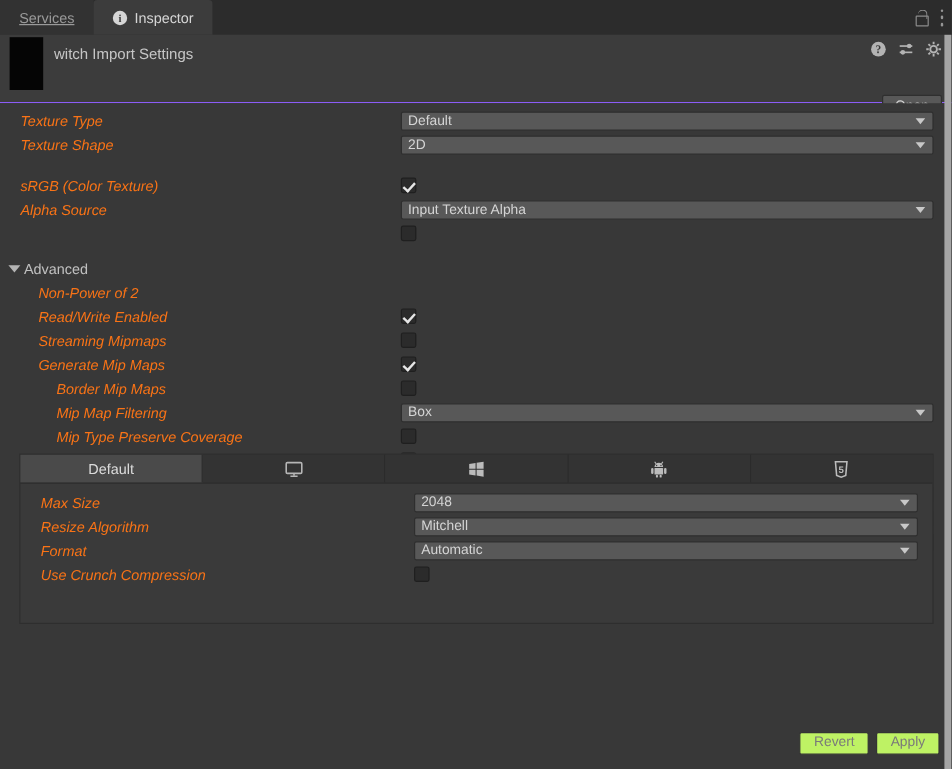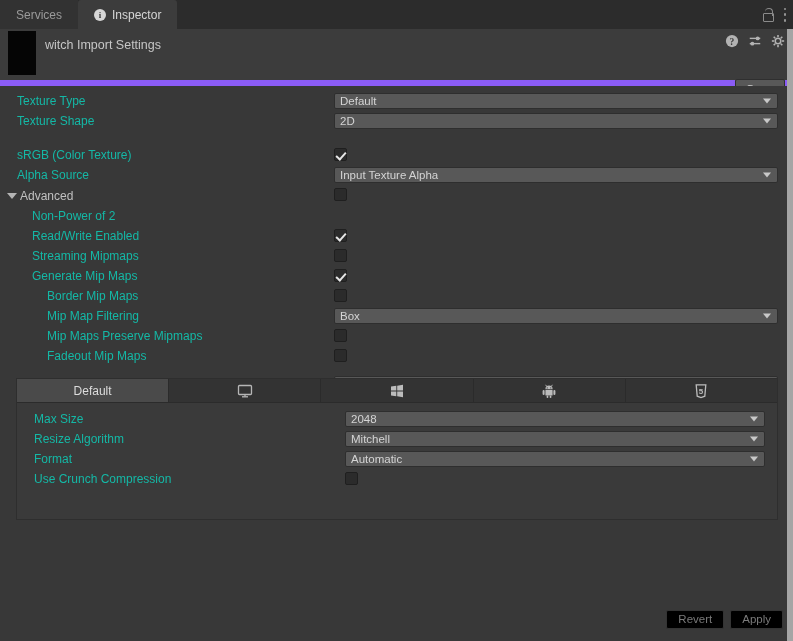--- a/index.html
+++ b/index.html
@@ -18,21 +18,21 @@
   .tabbar {
     position: absolute; left: 0; top: 0; width: 793px; height: 29px;
     background: #2c2c2c;
     display: flex; align-items: flex-end;
   }
   .tab {
     height: 29px; display: flex; align-items: center; gap: 6px;
     padding: 0 16px; font-size: 12px; color: #a8a8a8; cursor: default;
     position: relative;
   }
-  .tab.inactive { background: #323232; color: #9a9a9a; }
+  .tab.inactive { background: #323232; color: #9a9a9a; text-decoration: underline; }
   .tab.active { background: #3c3c3c; color: #d6d6d6; border-top-left-radius: 3px; border-top-right-radius: 3px; }
   .tab-info-icon {
     width: 12px; height: 12px; border-radius: 50%;
     background: #d6d6d6; color: #3c3c3c;
     font-size: 9px; font-weight: bold; line-height: 12px; text-align: center;
     font-family: "Liberation Serif", serif;
   }
   .tabbar-right {
     position: absolute; right: 6px; top: 0; height: 29px;
     display: flex; align-items: center; gap: 10px;
@@ -50,21 +50,21 @@
   .kebab-icon {
     width: 4px; height: 14px; display: flex; flex-direction: column;
     justify-content: space-between; align-items: center; opacity: .8;
   }
   .kebab-icon i { width: 2.5px; height: 2.5px; background: #b0b0b0; border-radius: 50%; display: block; }
 
   
   .asset-header {
     position: absolute; left: 0; top: 29px; width: 793px; height: 57px;
     background: #3c3c3c;
-    border-bottom: 6px solid #8b5cf6;
+    border-bottom: 1px solid #8b5cf6;
   }
   .asset-thumb {
     position: absolute; left: 8px; top: 2px; width: 28px; height: 44px;
     background: #050505;
   }
   .asset-title {
     position: absolute; left: 45px; top: 9px;
     font-size: 12.5px; color: #c6c6c6;
   }
   .header-icons {
@@ -83,21 +83,21 @@
 
   
   .body { position: absolute; left: 0; top: 86px; width: 793px; height: 555px; background: #383838; }
 
   .row {
     position: relative; height: 20px;
     display: flex; align-items: center;
   }
   .row .label {
     position: absolute; left: 17px; top: 0; height: 20px; line-height: 20px;
-    font-size: 12px; color: #14b8a6; white-space: nowrap;
+    font-size: 12px; color: #f97316; white-space: nowrap; font-style: italic;
   }
   .row .label.i1 { left: 32px; }
   .row .label.i2 { left: 47px; }
 
   .field { position: absolute; left: 334px; right: 15px; top: 2px; height: 16px; }
 
   .dropdown {
     width: 100%; height: 16px;
     background: #585858; border: 1px solid #2e2e2e; border-radius: 2px;
     display: flex; align-items: center;
@@ -170,21 +170,21 @@
   .platform-body .label { left: 7px; }
   .platform-body .checkbox-pos { position: absolute; left: 318px; top: 3px; }
 
   
   .footer-btns {
     position: absolute; right: 10px; top: 610px;
     display: flex; gap: 6px;
   }
   .fbtn {
     height: 19px; padding: 0 11px;
-    background: #000000; color: #7a7a7a;
+    background: #bef264; color: #7a7a7a;
     border: 1px solid #343434; border-radius: 2px;
     font-size: 11.5px; line-height: 17px; cursor: default;
   }
 
   
   .edge-strip {
     position: absolute; right: 0; top: 29px; width: 6px; height: 612px;
     background: #a5a5a5;
   }
   .checkbox-abs { position: absolute; left: 334px; top: 3px; }
@@ -277,21 +277,21 @@
           <span>Input Texture Alpha</span>
           <span class="arrow"></span>
         </span>
       </span>
     </div>
 
     <div class="row" style="top:19px">
       <span class="checkbox checkbox-abs"></span>
     </div>
 
-    <div class="foldout" style="">
+    <div class="foldout" style="margin-top:28px">
       <span class="tri"></span>
       <span class="flabel">Advanced</span>
     </div>
 
     <div class="row">
       <span class="label i1">Non-Power of 2</span>
     </div>
 
     <div class="row">
       <span class="label i1">Read/Write Enabled</span>
@@ -317,21 +317,21 @@
       <span class="label i2">Mip Map Filtering</span>
       <span class="field">
         <span class="dropdown">
           <span>Box</span>
           <span class="arrow"></span>
         </span>
       </span>
     </div>
 
     <div class="row">
-      <span class="label i2">Mip Maps Preserve Mipmaps</span>
+      <span class="label i2">Mip Type Preserve Coverage</span>
       <span class="checkbox checkbox-abs"></span>
     </div>
 
     <div class="row">
       <span class="label i2">Fadeout Mip Maps</span>
       <span class="checkbox checkbox-abs"></span>
     </div>
 
     <div class="row" style="margin-top:8px">
       <span class="label">Wrap Mode</span>

